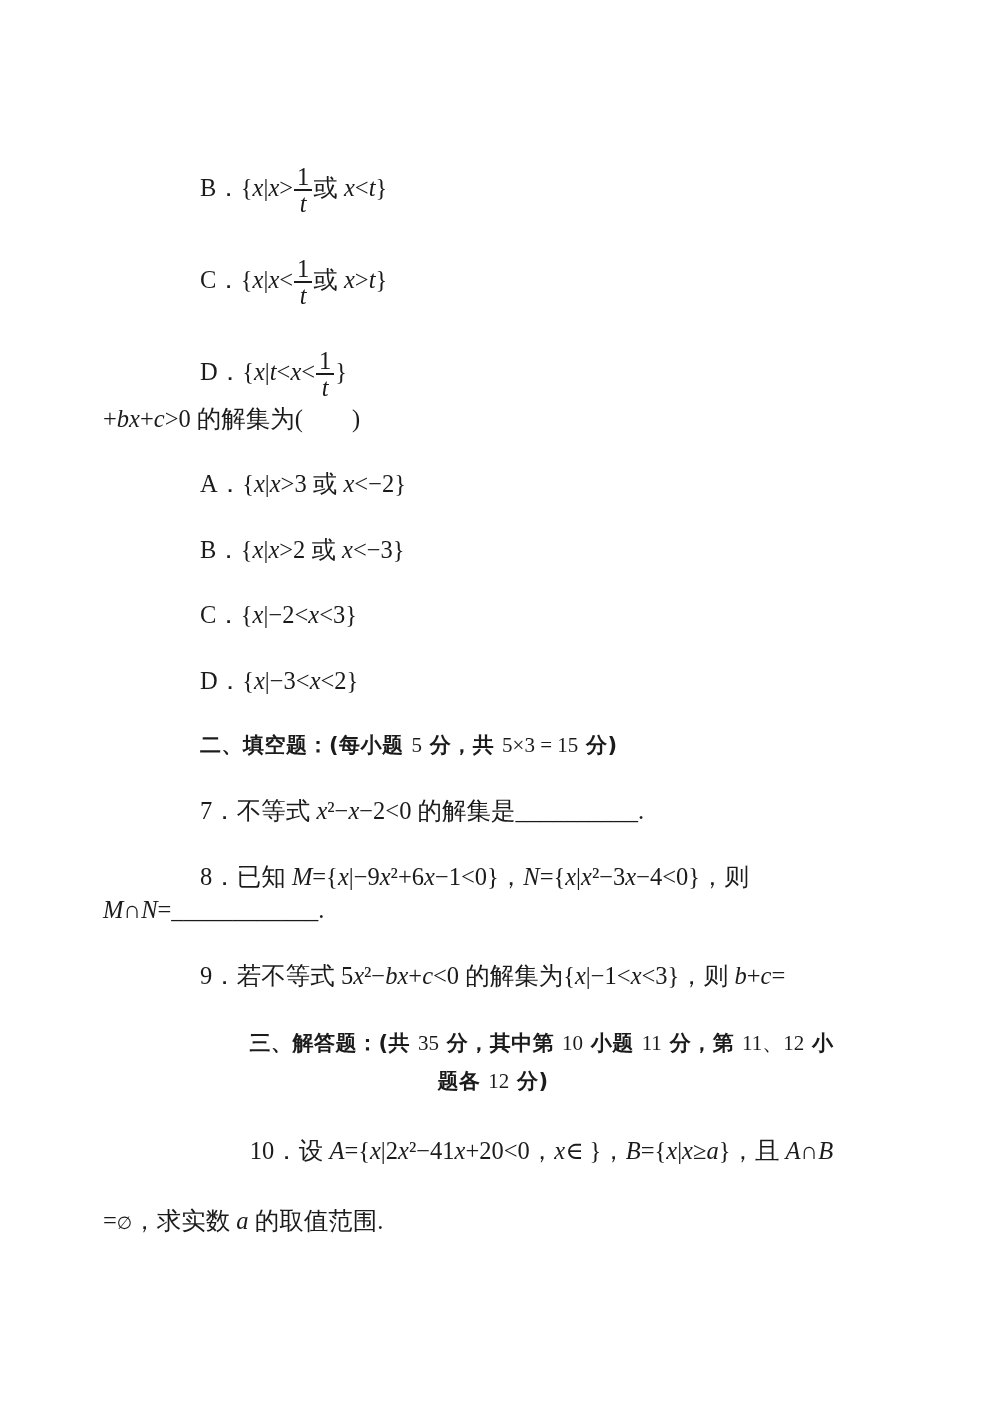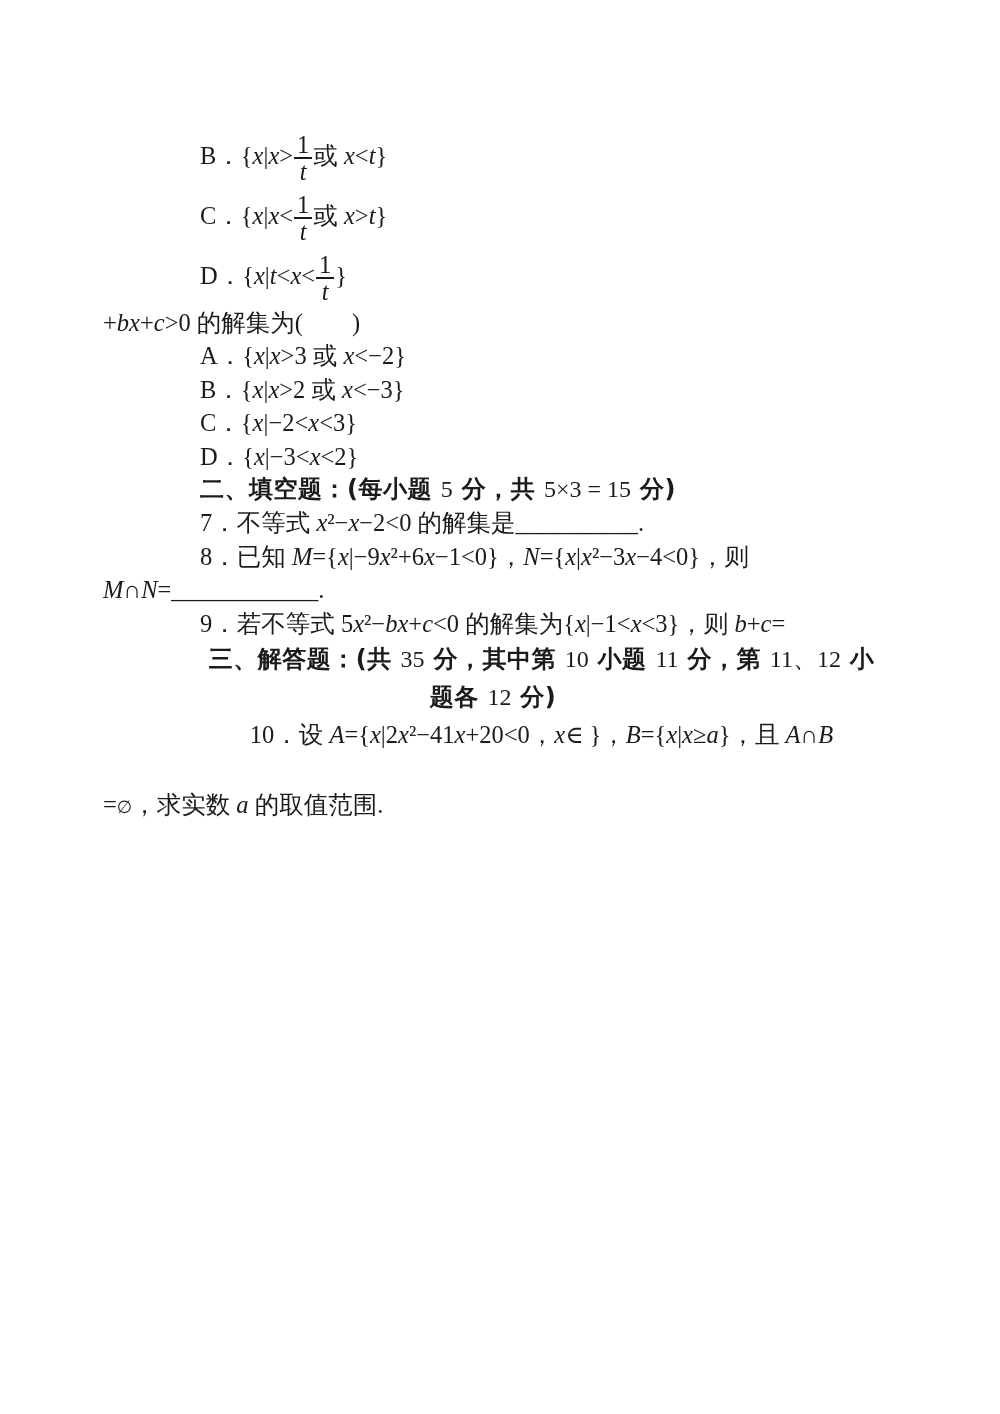--- a/index.html
+++ b/index.html
@@ -21,28 +21,28 @@
     left: 103px;
     top: 126px;
     width: 780px;
   }
   .line {
     font-size: 24.5px;
     height: 33.4px;
     line-height: 33.4px;
     white-space: nowrap;
   }
-  .line.ind { padding-left: 97px; }
+  .line.ind { padding-left: 97px; margin-top: 32px; }
   .line.tall { height: 60px; line-height: 60px; }
   .line.h38 { height: 38px; line-height: 38px; text-align: center; }
   .line.h35 { height: 35px; line-height: 35px; margin-top: 33px; }
   .line.head {
     font-family: "DejaVu Sans", "Liberation Sans", sans-serif;
     font-weight: bold;
-    font-size: 24px;
+    font-size: 21px;
     letter-spacing: 0.5px;
   }
   .i { font-style: italic; }
   .n {
     font-family: "Liberation Serif", "DejaVu Serif", serif;
     font-weight: normal;
     letter-spacing: 0;
   }
   .sm { font-size: 0.72em; }
   .frac {

